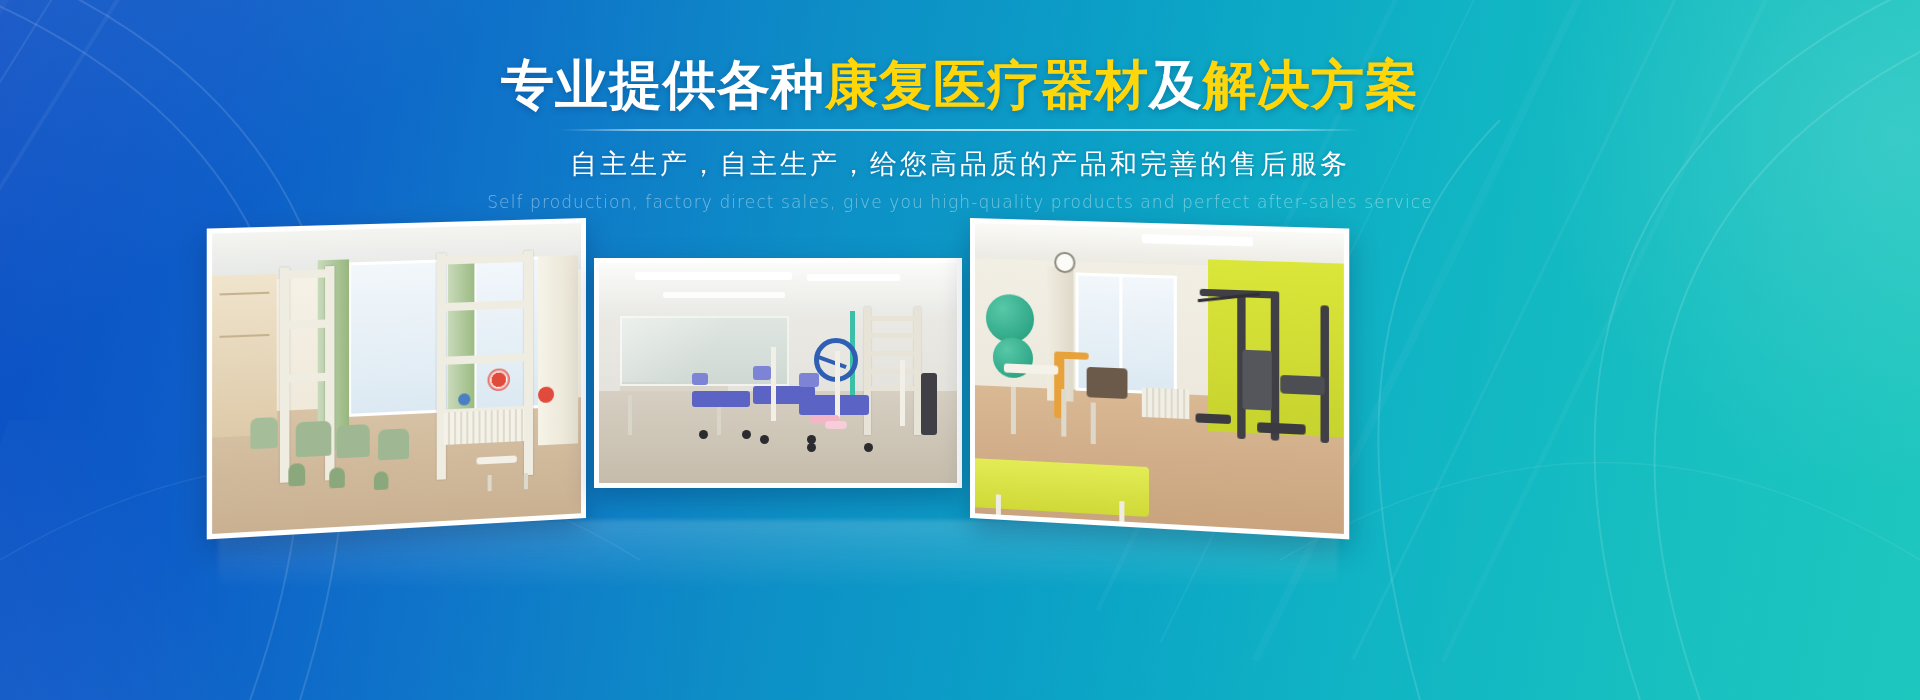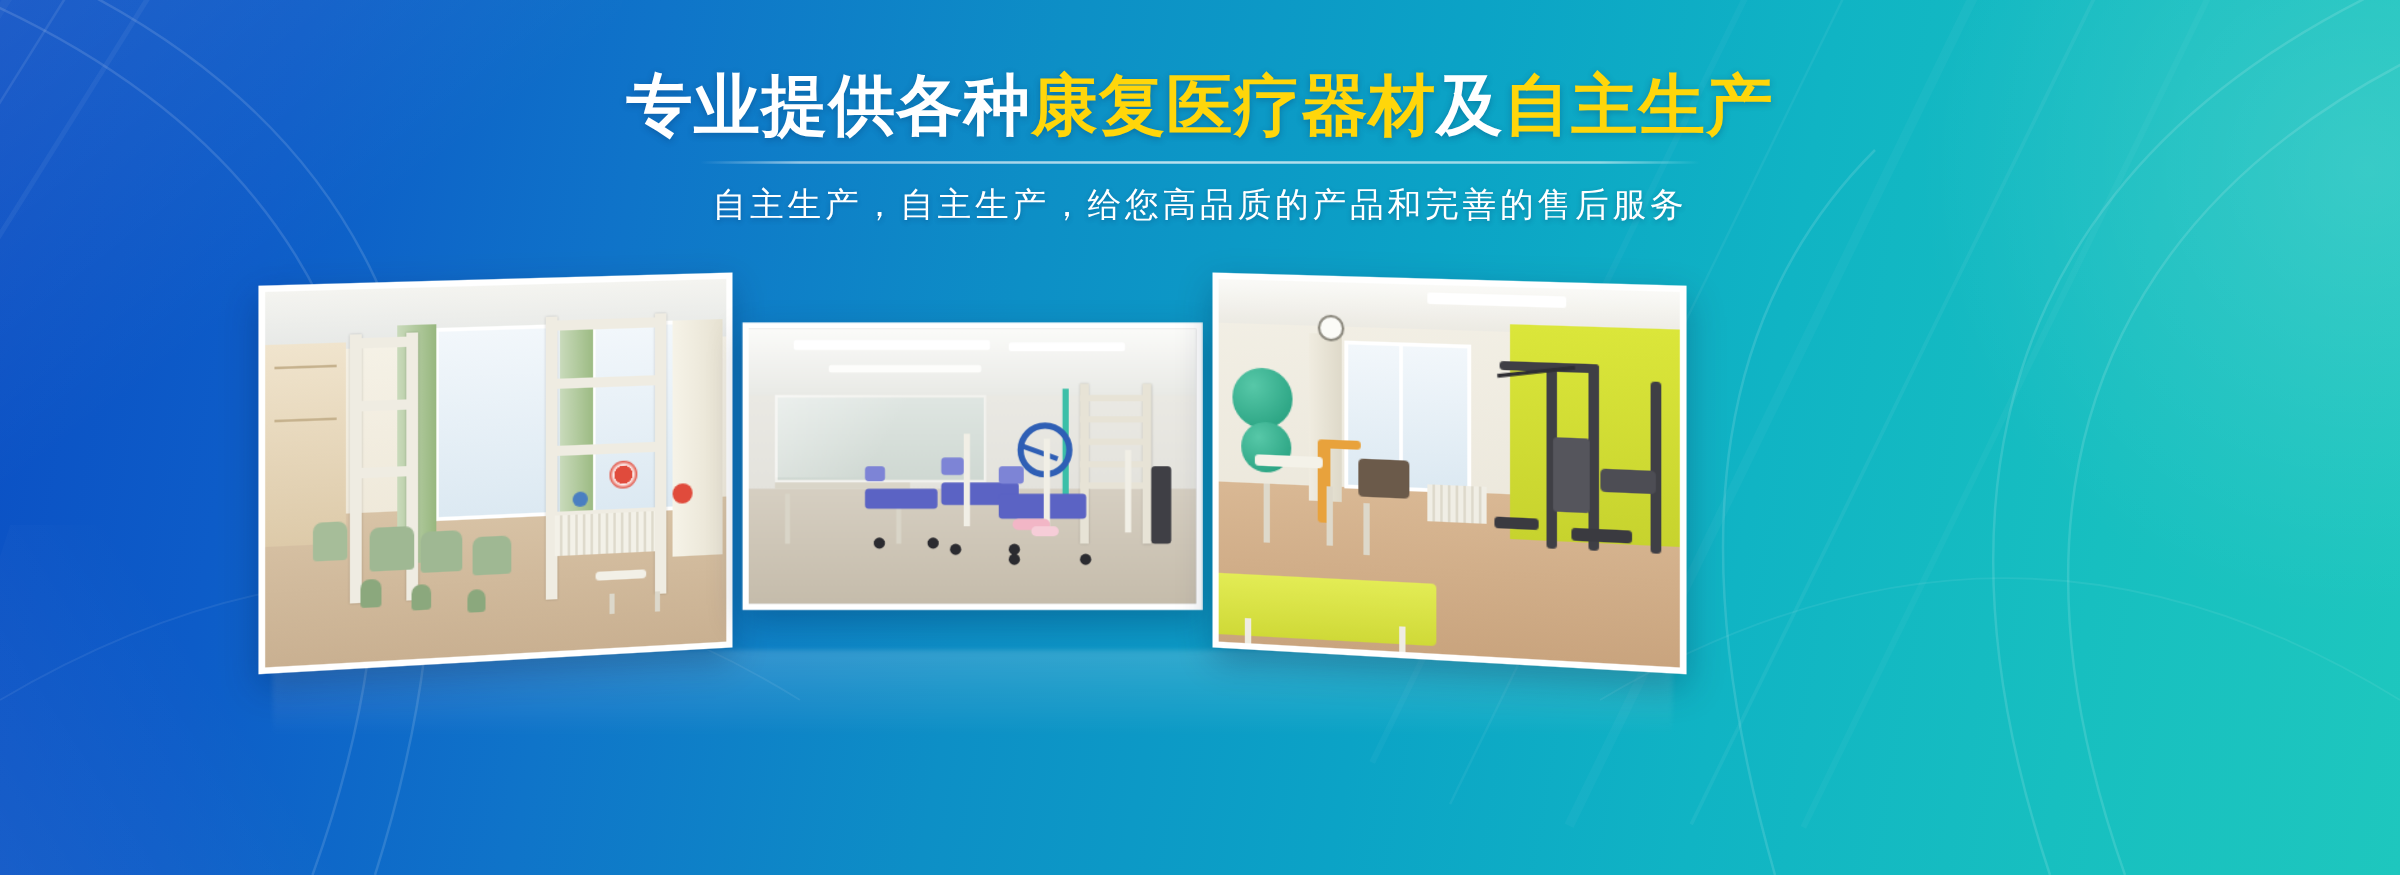--- a/index.html
+++ b/index.html
@@ -176,26 +176,27 @@
     </g>
     <g fill="none" stroke="rgba(255,255,255,0.07)" stroke-width="1.5">
       <path d="M 0,560 C 220,430 430,430 640,560"></path>
       <path d="M 1280,560 C 1500,430 1710,430 1920,560"></path>
     </g>
   </svg>
 
   <div class="textblock">
 
     <div class="headline">
-      <span class="w">专业提供各种</span><span class="y">康复医疗器材</span><span class="w">及</span><span class="y">自主生产</span>
+      <span class="w">专业提供各种</span><span class="y">康复医疗器材</span><span class="w">及</span><span class="y">解决方案</span>
     </div>
 
     <div class="rule"></div>
 
     <div class="sub-cn">自主生产，自主生产，给您高品质的产品和完善的售后服务</div>
+    <div class="sub-en">Self production, factory direct sales, give you high-quality products and perfect after-sales service</div>
   </div>
 
   <div class="gallery">
 
     <div class="panel left">
       <div class="photo">
         <div class="room">
           <div class="wall" style="background:linear-gradient(180deg,#f7f4ea,#efe9da);"></div>
           <div class="ceil"></div>
           <div class="floor" style="background:linear-gradient(180deg,#d8c3a6,#c9b091);"></div>

